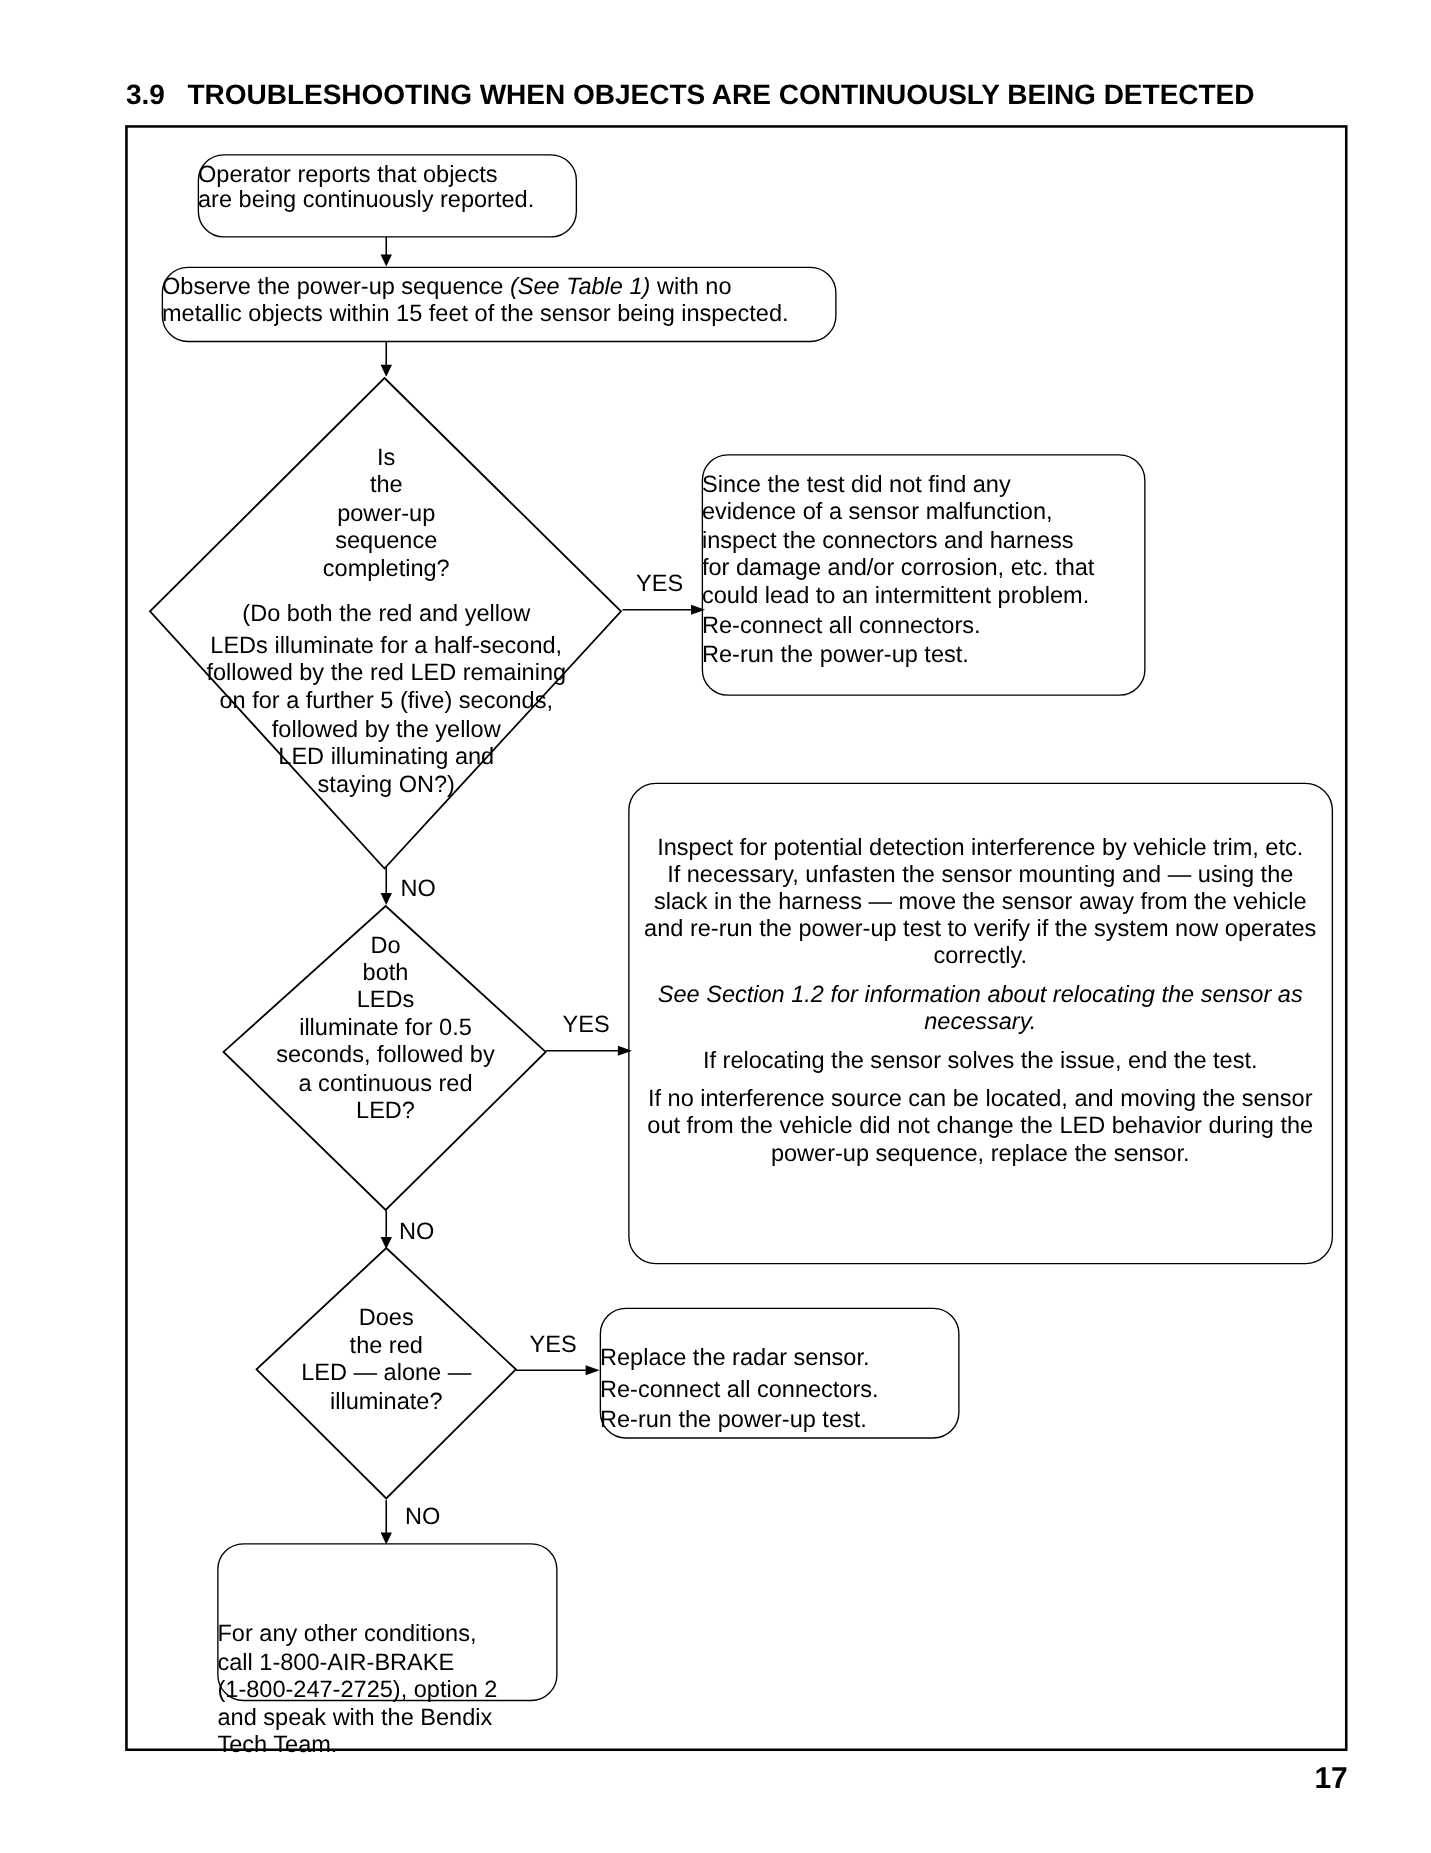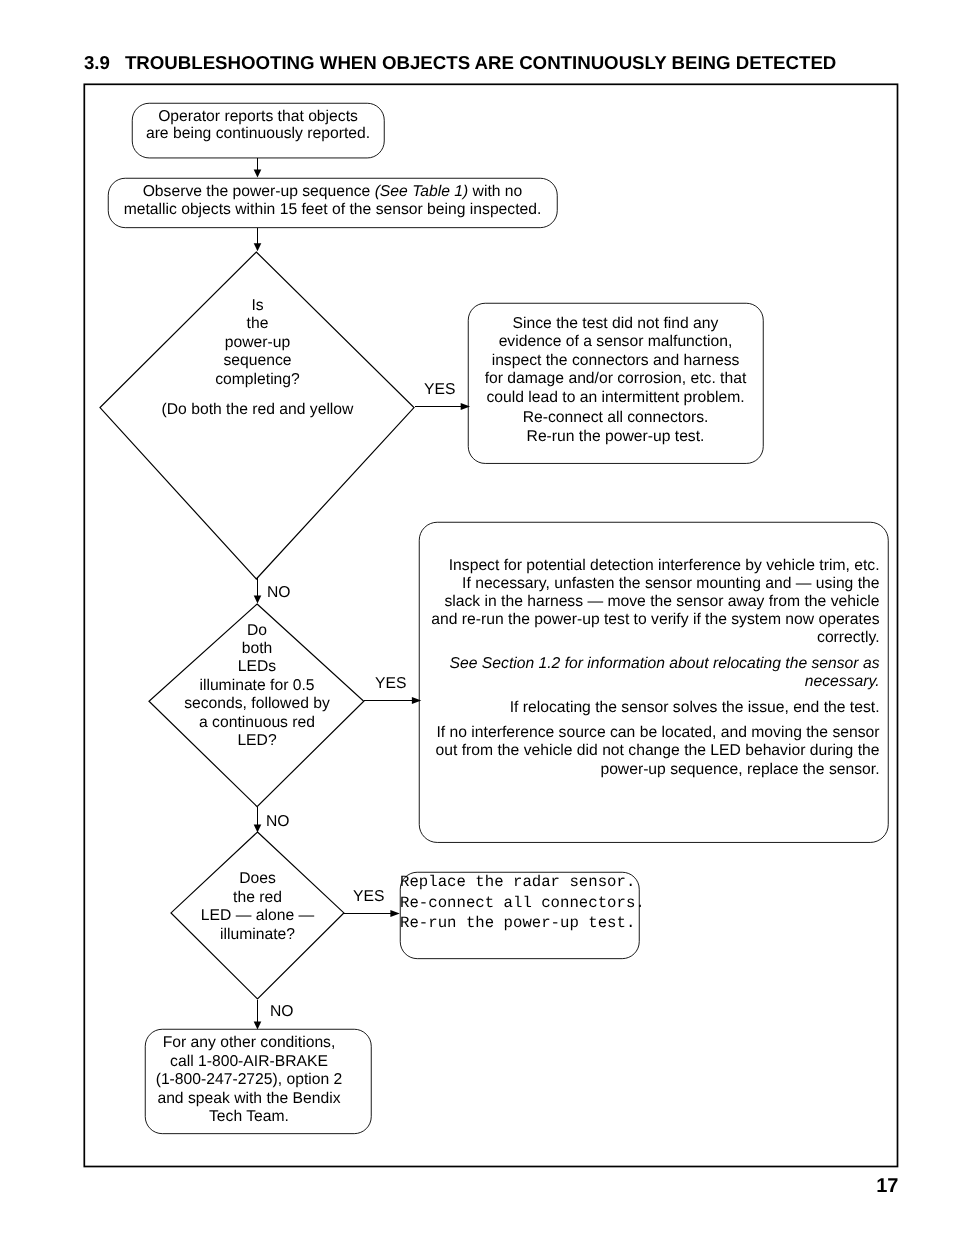--- a/index.html
+++ b/index.html
@@ -40,55 +40,55 @@
     right: 55.5px;
     top: 1175px;
     font-size: 20px;
     font-weight: bold;
     text-align: center;
   }
 
   .node-box {
     position: absolute;
     box-sizing: border-box;
+    text-align: left;
+    font-size: 15.7px;
+    line-height: 17.8px;
+  }
+  #shapes { position: absolute; left: 0; top: 0; width: 954px; height: 1235px; }
+  #shapes rect, #shapes polygon { fill: #ffffff; stroke: #000000; }
+  #shapes rect { stroke-width: 0.9; }
+
+  .diamond-svg { position: absolute; overflow: visible; }
+  .diamond-svg polygon { fill: #fff; stroke: #000; stroke-width: 1.2; }
+
+  .dtext {
+    position: absolute;
     text-align: center;
     font-size: 15.7px;
     line-height: 17.8px;
   }
-  #shapes { position: absolute; left: 0; top: 0; width: 954px; height: 1235px; }
-  #shapes rect, #shapes polygon { fill: #ffffff; stroke: #000000; }
-  #shapes rect { stroke-width: 0.9; }
-
-  .diamond-svg { position: absolute; overflow: visible; }
-  .diamond-svg polygon { fill: #fff; stroke: #000; stroke-width: 1.2; }
-
-  .dtext {
-    position: absolute;
-    text-align: center;
-    font-size: 15.7px;
-    line-height: 17.8px;
-  }
   .dtext > div { white-space: pre; }
 
   .edge { position: absolute; }
   .edge svg { display: block; overflow: visible; }
   .edge-label {
     position: absolute;
     font-size: 15.7px;
     line-height: 15.7px;
     white-space: nowrap;
   }
 
   .para { margin: 0; white-space: pre; }
   .it { font-style: italic; }
 
   .nb-text { white-space: pre; }
   .node-box .sp { margin-top: 2px; }
   .dtext .gap { height: 11.7px; }
-  .node-box.textbox { display: block; text-align: right; }
+  .node-box.textbox { display: block; text-align: center; }
   .node-box.textbox .body {
     padding: 35.5px 0 0 8.5px;
     width: 452px;
     line-height: 18.1px;
   }
   .node-box.textbox .para + .para { margin-top: 7.7px; }
 </style>
 </head>
 <body>
 
@@ -141,20 +141,26 @@
       <polygon points="157.3,1 315,156.6 157.3,328 1,156.6"></polygon>
     </svg>
     <div class="dtext" style="left:107.5px;top:265px;width:300px;line-height:18.4px;margin-top:32px;">
         <div>Is
 the
 power-up
 sequence
 completing?</div>
         <div class="gap"></div>
         <div>(Do both the red and yellow</div>
+        <div style="line-height:18.6px;margin-top:2.6px;">LEDs illuminate for a half-second,
+followed by the red LED remaining
+on for a further 5 (five) seconds,
+followed by the yellow
+LED illuminating and
+staying ON?)</div>
       </div>
 
     <div class="edge" style="left:414.5px;top:396px;">
         <svg width="56.1" height="20" viewBox="0 0 56.1 20">
           <path d="M0 10.5 L47.5 10.5" stroke="#000" stroke-width="1.05" fill="none"></path>
           <path d="M55.1 10.5 L45.7 7.1 L45.7 13.9 Z" fill="#000"></path>
         </svg>
       </div>
     <div class="edge-label" style="left:424px;top:382px;">YES</div>
 
@@ -232,35 +238,35 @@
       </div>
 
     <div class="edge" style="left:344.0px;top:903px;">
         <svg width="56.8" height="20" viewBox="0 0 56.8 20">
           <path d="M0 10.5 L48.2 10.5" stroke="#000" stroke-width="1.05" fill="none"></path>
           <path d="M55.8 10.5 L46.4 7.1 L46.4 13.9 Z" fill="#000"></path>
         </svg>
       </div>
     <div class="edge-label" style="left:353px;top:889px;">YES</div>
 
-    <div class="node-box" style="left:400px;top:872px;width:210px;height:86px;padding-top:0;line-height:20.5px;font-family:Liberation Mono, monospace;">
+    <div class="node-box" style="left:400px;top:872px;width:210px;height:86px;padding-top:24px;line-height:20.5px;">
         <div class="nb-text">Replace the radar sensor.
 Re-connect all connectors.
 Re-run the power-up test.</div>
       </div>
 
     <div class="edge" style="left:247px;top:999.6px;">
         <svg width="20" height="30.6" viewBox="0 0 20 30.6">
           <path d="M10.5 0 L10.5 23.2" stroke="#000" stroke-width="1.05" fill="none"></path>
           <path d="M10.5 29.6 L6.7 21.6 L14.3 21.6 Z" fill="#000"></path>
         </svg>
       </div>
     <div class="edge-label" style="left:270px;top:1004px;">NO</div>
 
-    <div class="node-box" style="left:145px;top:1029px;width:208px;height:104px;padding-top:5px;line-height:18.5px;">
+    <div class="node-box" style="left:145px;top:1076px;width:208px;height:104px;padding-top:5px;line-height:18.5px;">
         <div class="nb-text">For any other conditions,
 call 1-800-AIR-BRAKE
 (1-800-247-2725), option 2
 and speak with the Bendix
 Tech Team.</div>
       </div>
 
   </div>
 
   <div class="page-number">17</div>

